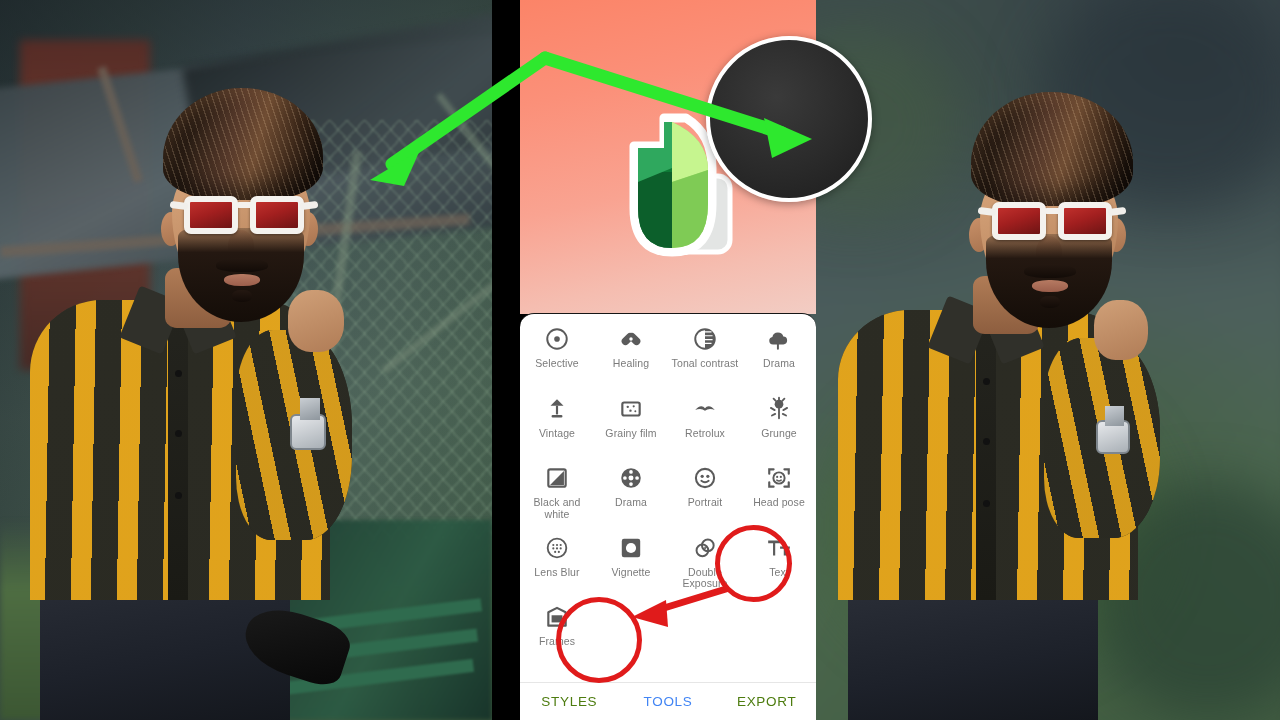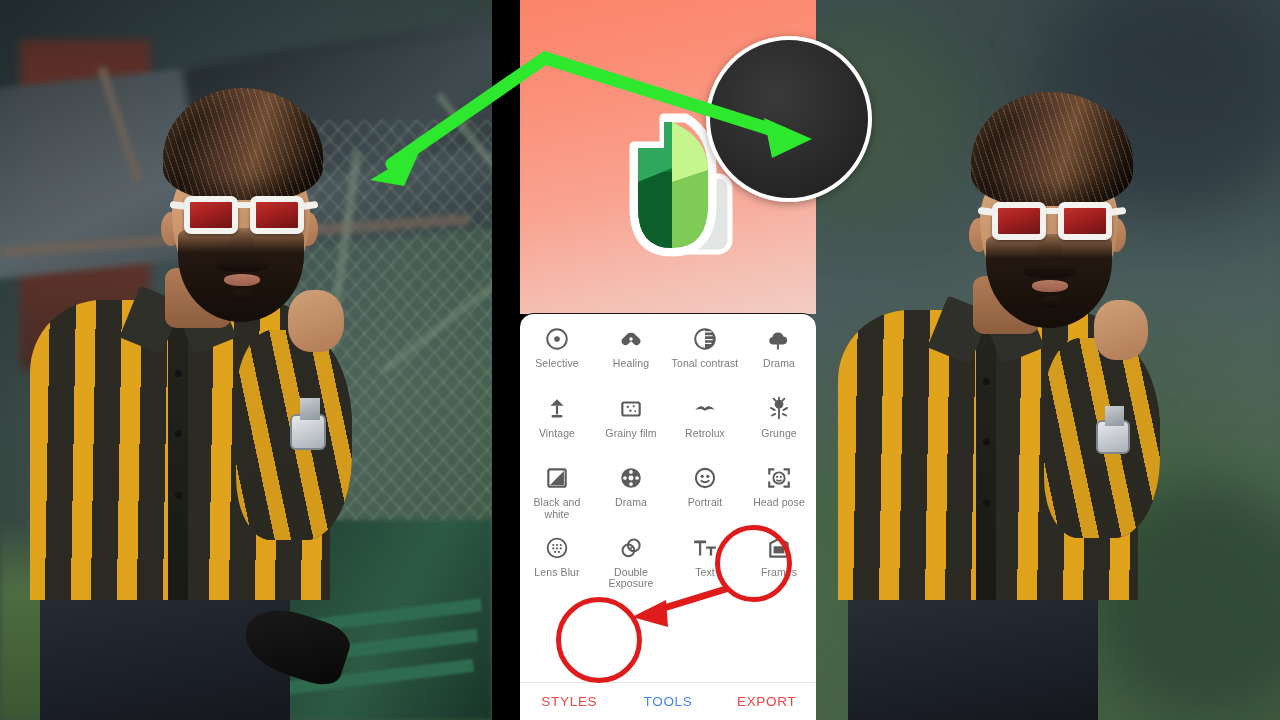--- a/index.html
+++ b/index.html
@@ -156,21 +156,21 @@
   .tool-ico svg { width:100%; height:100%; display:block; fill:currentColor; }
   .tool-lbl {
     font-size:10.5px; color:#7b7b7b; text-align:center; line-height:11.5px;
     max-width:70px; letter-spacing:.1px;
   }
 
   #tab-bar {
     position:absolute; left:0; bottom:0; width:296px; height:38px;
     display:flex; align-items:center; border-top:1px solid #e6e6e6; background:#fff;
   }
-  .tab { flex:1; text-align:center; font-size:13.5px; letter-spacing:.7px; color:#ef4444; cursor:pointer; }
+  .tab { flex:1; text-align:center; font-size:13.5px; letter-spacing:.7px; color:#4d7c0f; cursor:pointer; }
   .tab.active { color:#4285f4; }
 
   
   #annot { position:absolute; inset:0; pointer-events:none; }
   #zoom-bubble {
     position:absolute; left:706px; top:36px; width:166px; height:166px;
     border-radius:50%; border:4px solid #fff; overflow:hidden;
     background:radial-gradient(circle at 42% 36%, #3a3a3a 0%, #2a2a2a 55%, #1c1c1c 100%);
     box-shadow:0 2px 8px rgba(0,0,0,.35);
   }
@@ -445,20 +445,29 @@
                 <circle cx="15.4" cy="12.4" r="1"></circle>
                 <circle cx="10.3" cy="15.6" r="1"></circle>
                 <circle cx="13.7" cy="15.6" r="1"></circle>
               </svg>
             </span>
             <span class="tool-lbl">Lens Blur</span>
           </div>
           <div class="tool">
             <span class="tool-ico">
               <svg viewBox="0 0 24 24">
+                <rect x="3.5" y="3.5" width="17" height="17" rx="2"></rect>
+                <circle cx="12" cy="12" r="4.7" fill="#fff"></circle>
+              </svg>
+            </span>
+            <span class="tool-lbl">Vignette</span>
+          </div>
+          <div class="tool">
+            <span class="tool-ico">
+              <svg viewBox="0 0 24 24">
                 <circle cx="14.6" cy="9.6" r="5.4" fill="none" stroke="currentColor" stroke-width="1.8"></circle>
                 <circle cx="9.6" cy="14.2" r="5.4" fill="none" stroke="currentColor" stroke-width="1.8"></circle>
                 <path d="M14.1 10.4a5.4 5.4 0 01-3.6 3.4 5.4 5.4 0 013.6-3.4z"></path>
                 <path d="M12.6 10.2a5.2 5.2 0 01-2.6 2.6 5.2 5.2 0 012.6-2.6z"></path>
               </svg>
             </span>
             <span class="tool-lbl">Double Exposure</span>
           </div>
           <div class="tool">
             <span class="tool-ico">

